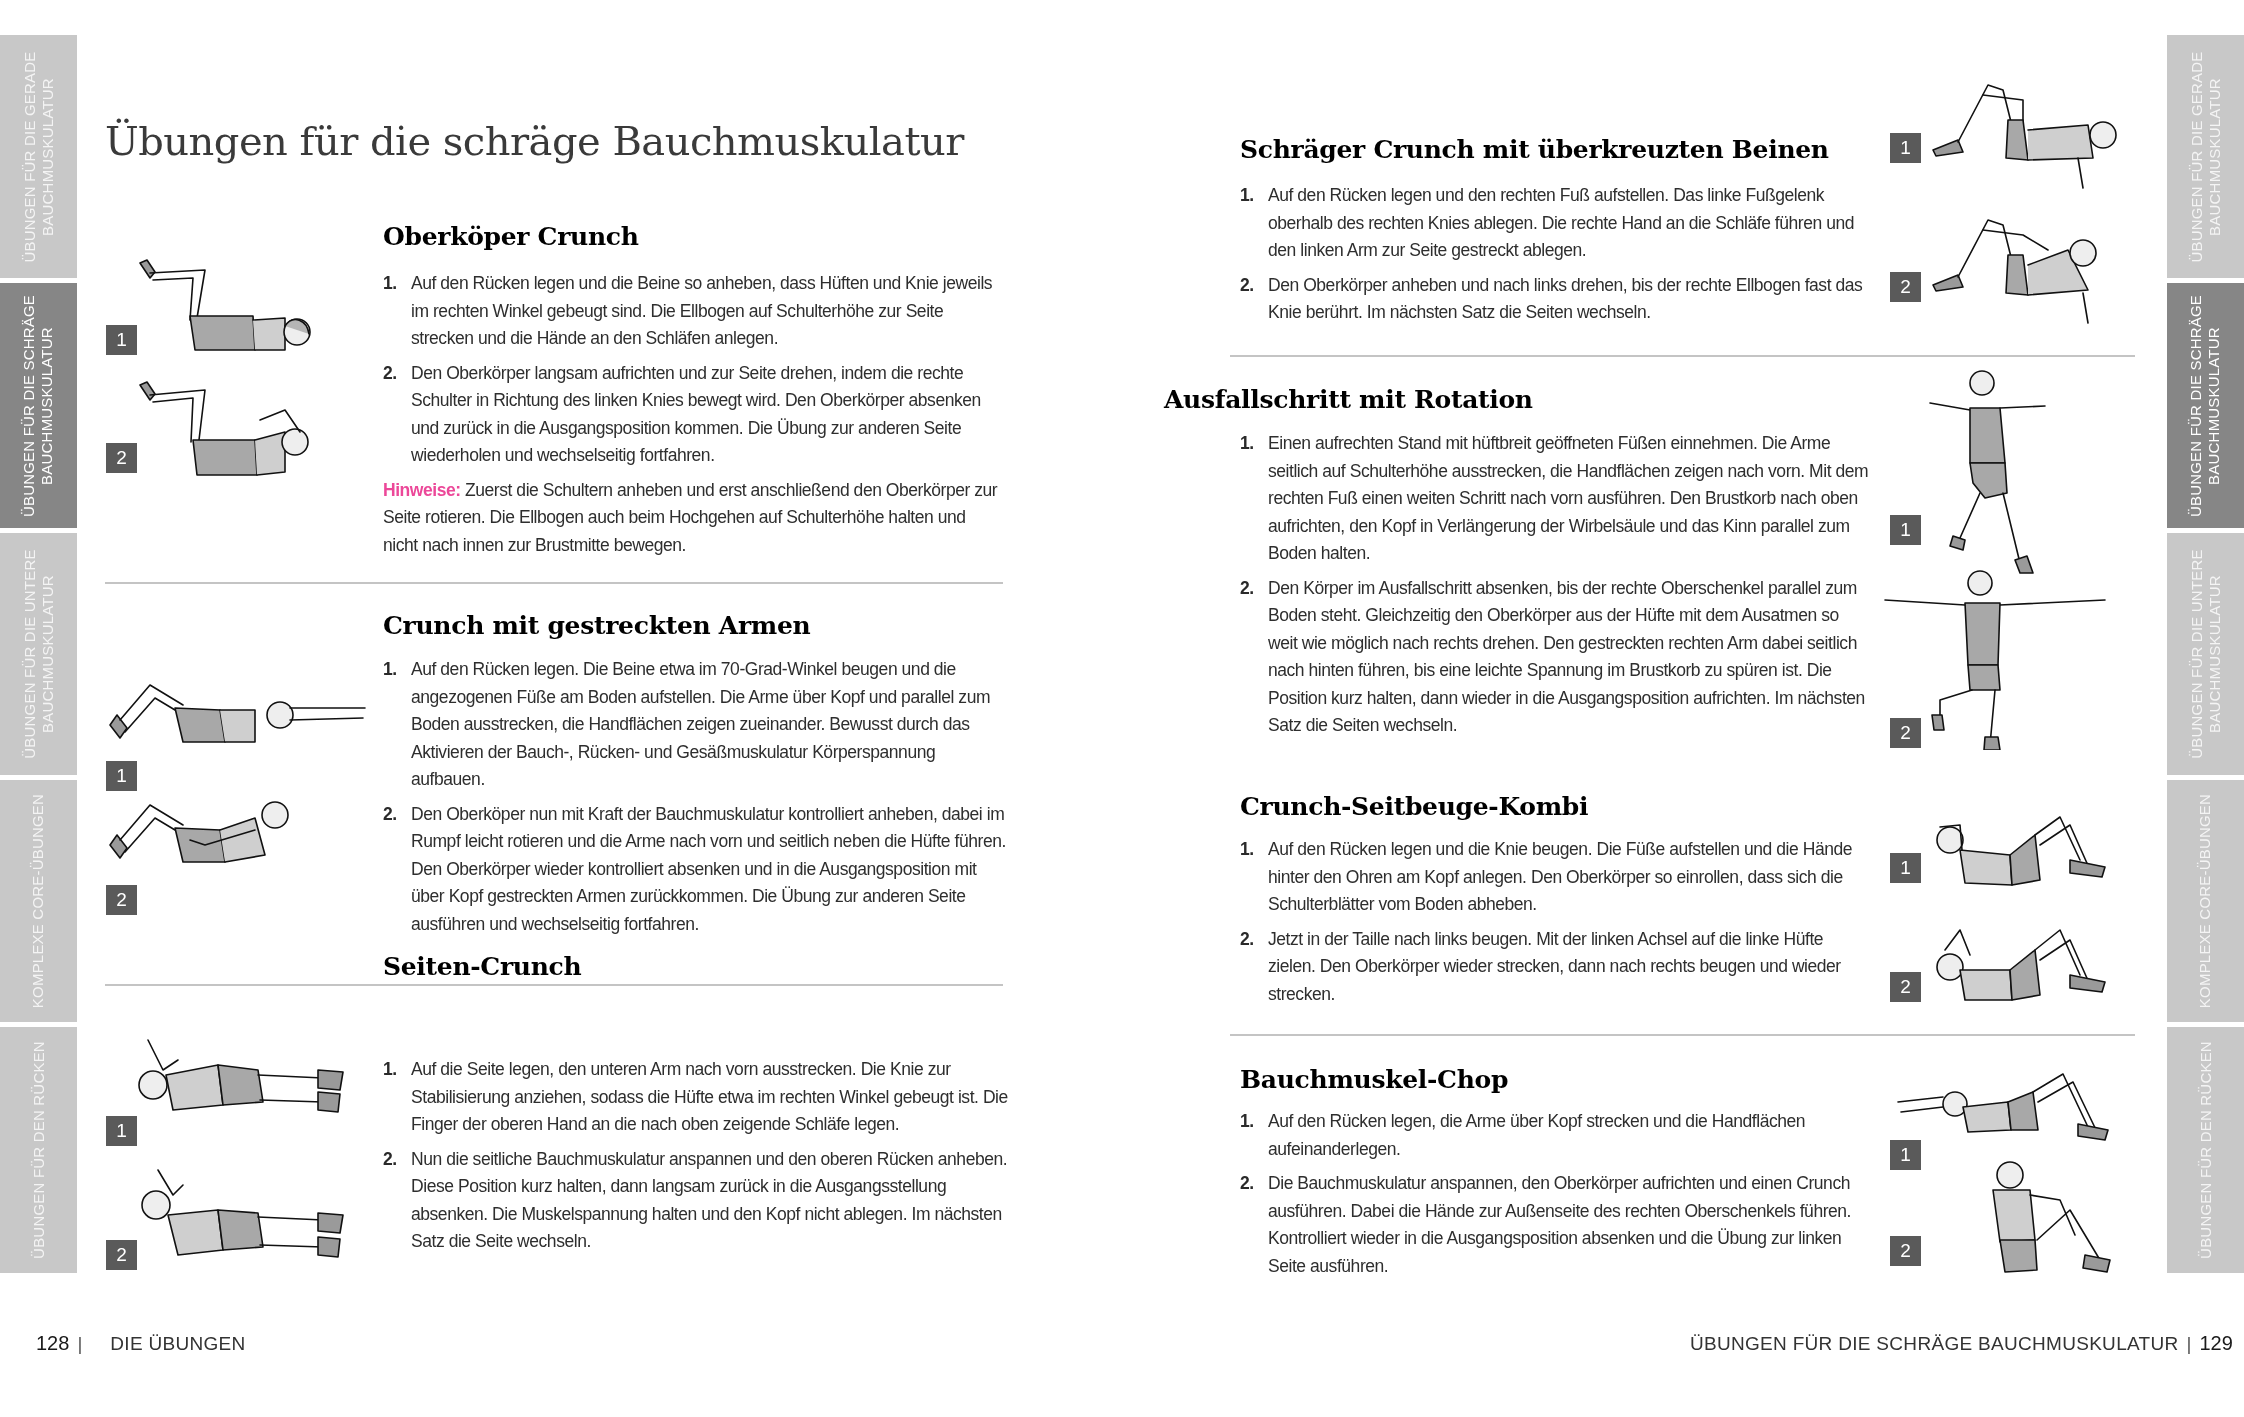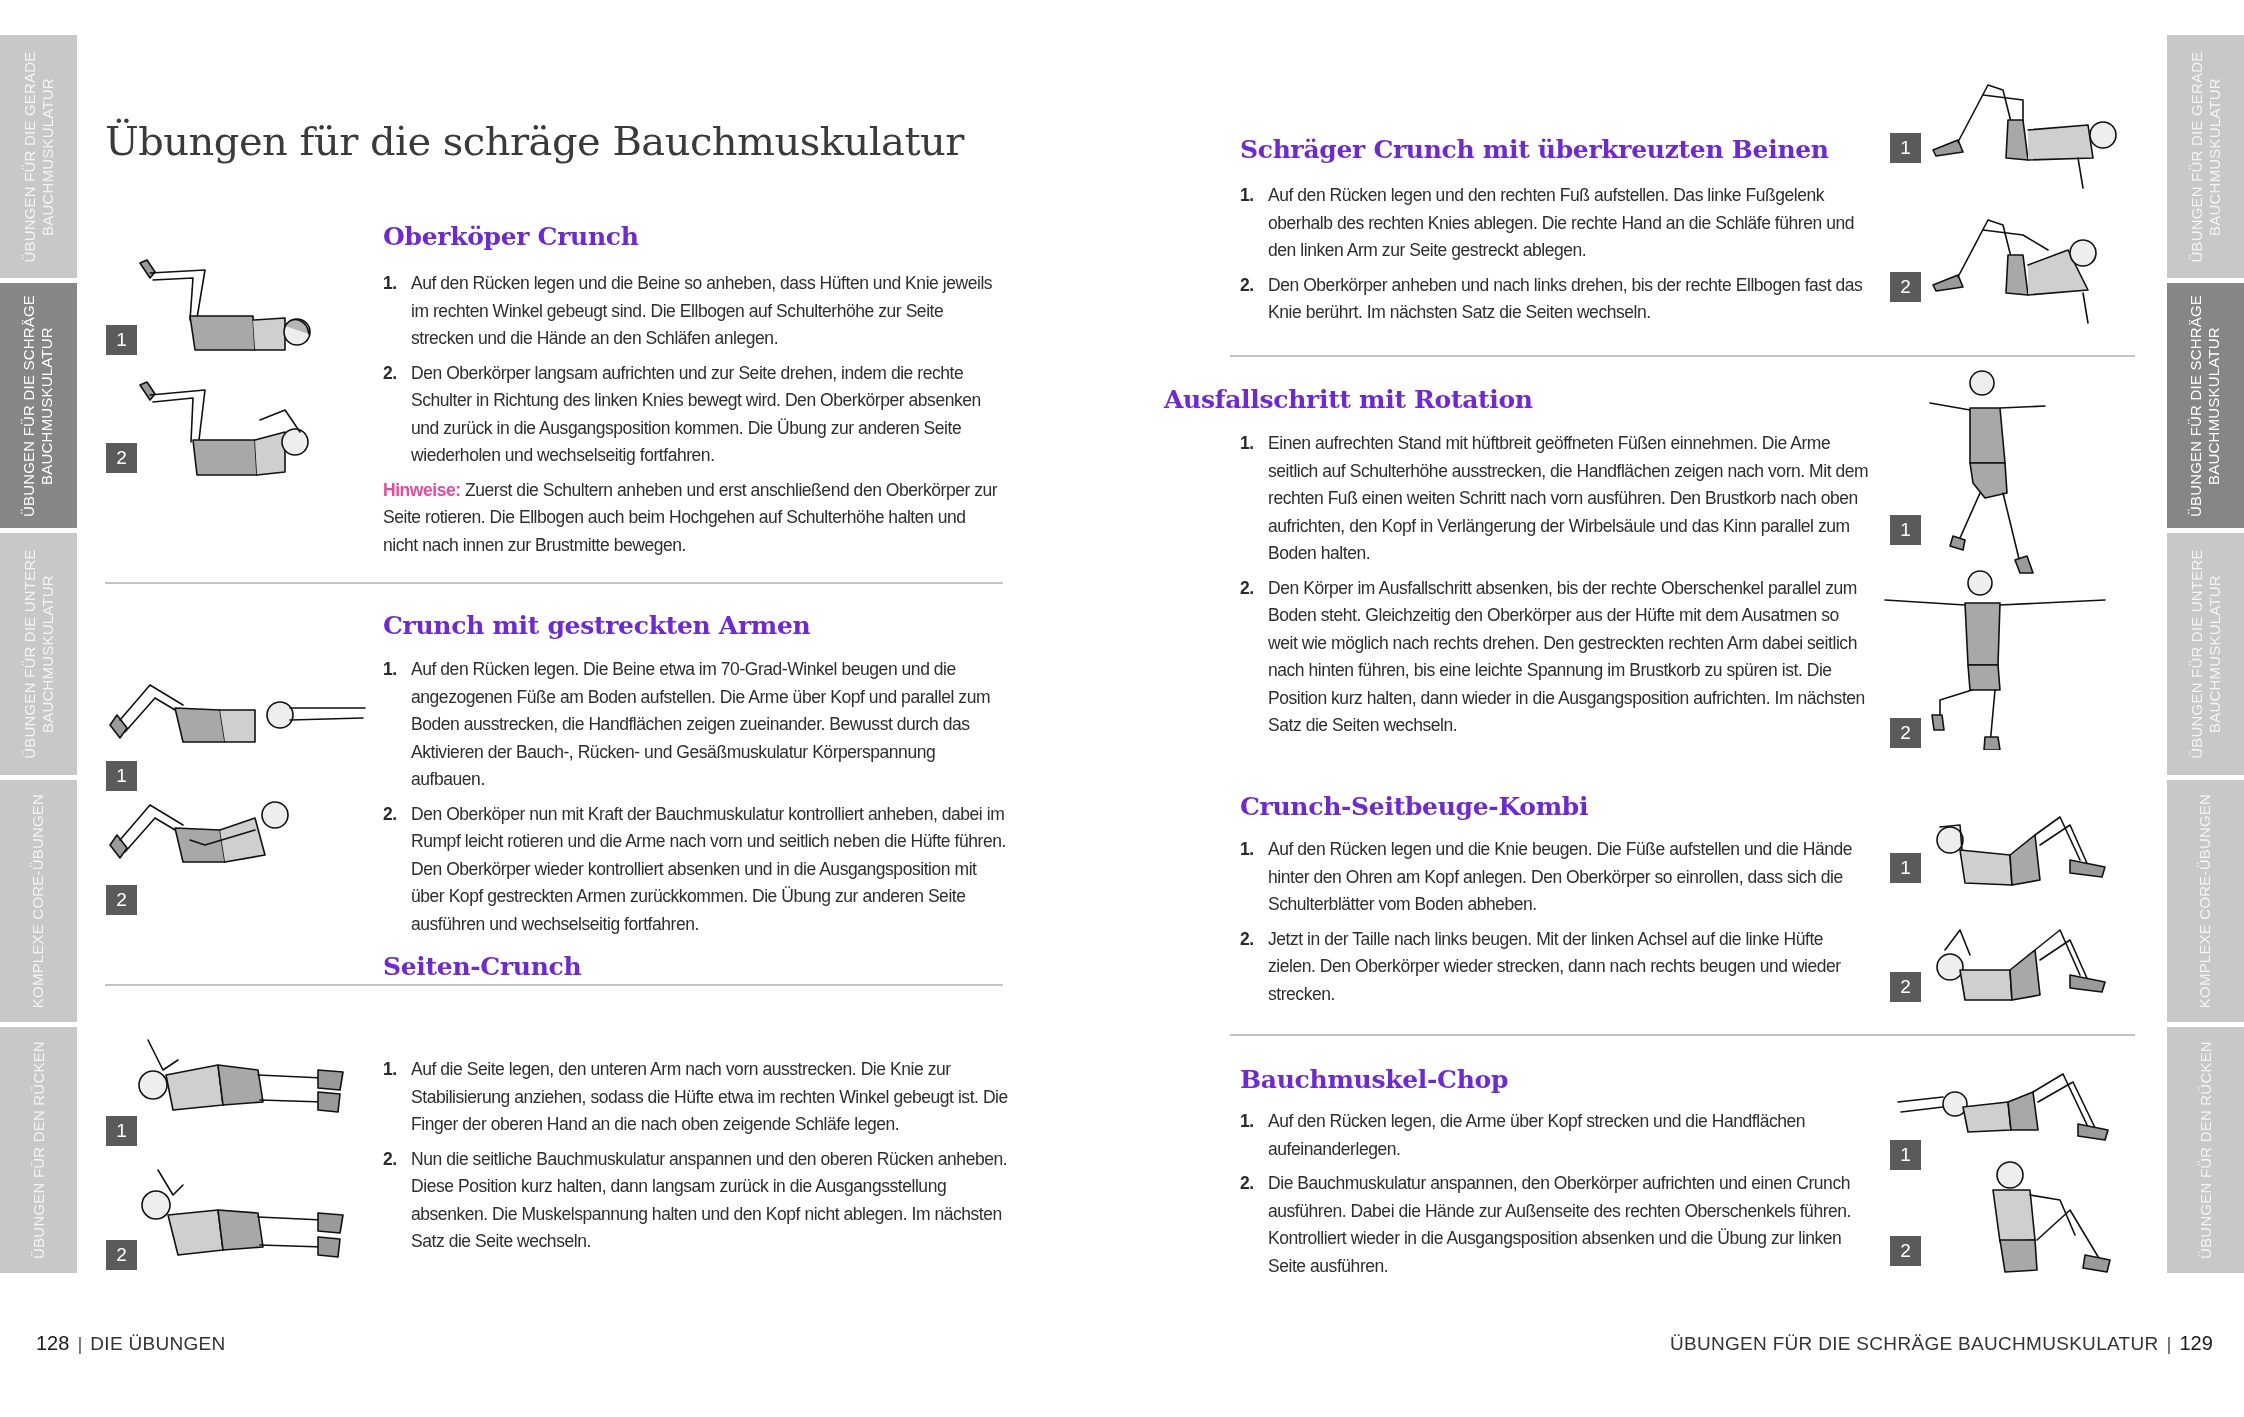--- a/index.html
+++ b/index.html
@@ -26,21 +26,21 @@
 
   
   .page-title {
     position: absolute; left: 105px; top: 118px;
     font-family: "DejaVu Serif", serif; font-size: 40px; font-weight: normal;
     color: #3a3a3a; letter-spacing: -0.5px;
   }
   .ex-title {
     position: absolute;
     font-family: "DejaVu Serif", serif; font-weight: bold; font-size: 25px;
-    color: #6d28d9; letter-spacing: -0.3px; white-space: nowrap;
+    color: #000000; letter-spacing: -0.3px; white-space: nowrap;
   }
   .ex-body {
     position: absolute;
     font-family: "Liberation Sans", sans-serif; font-size: 17.5px; line-height: 27.5px;
     color: #2e2e2e; letter-spacing: -0.45px;
   }
   .step { display: flex; margin-bottom: 7px; }
   .step-num { width: 28px; flex: 0 0 28px; font-weight: bold; color: #2a2a2a; }
   .step-text { flex: 1; }
   .note b { font-weight: bold; color: #ec4899; }
@@ -54,21 +54,21 @@
 
   .illus { position: absolute; }
   .illus svg { width: 100%; height: 100%; display: block; }
 
   .folio {
     position: absolute; top: 1332px; font-size: 19px; color: #333333; white-space: nowrap;
     font-family: "Liberation Sans", sans-serif;
   }
   .folio .num { color: #1a1a1a; font-size: 20px; text-align: right; }
   .folio .sep { color: #555; margin: 0 8px; }
-  .folio .sec { letter-spacing: 0.3px; }
+  .folio .sec { letter-spacing: 0.3px; margin-left: 20px; }
 </style>
 </head>
 <body>
 
 <div class="tabcol left">
   <div class="tab" style="top:35px;height:243px;">
     <div class="tab-label">
         <div>Übungen für die gerade</div>
         <div>Bauchmuskulatur</div>
       </div>

